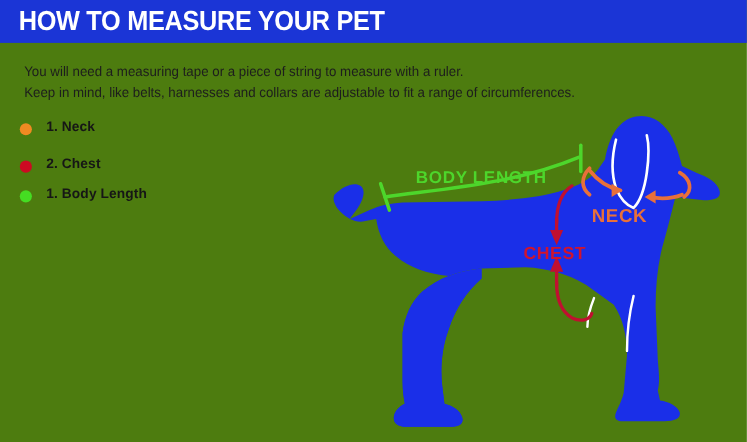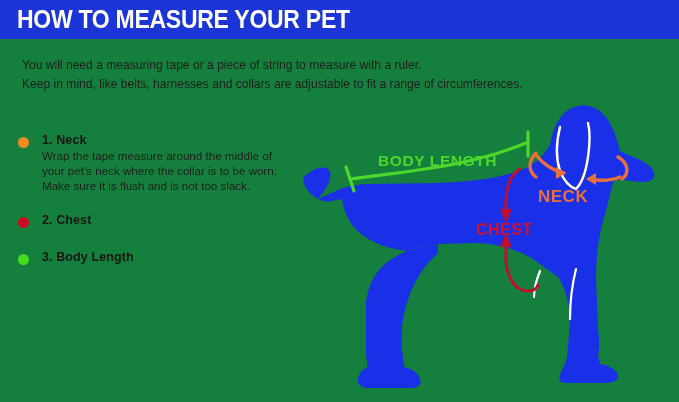--- a/index.html
+++ b/index.html
@@ -43,21 +43,21 @@
     color:#1d1d1d;
     font-size:12.6px;
     line-height:19px;
     transform:scaleX(0.96);
     transform-origin:left top;
     white-space:nowrap;
   }
 
   
   #steps{
-    position:absolute;left:18px;top:133px;
+    position:absolute;left:18px;top:108px;
     width:275px;
   }
   .step{position:relative;margin-bottom:19px;}
   .bullet{
     position:absolute;left:0;top:4px;
     width:11px;height:11px;border-radius:50%;
   }
   .step-title{
     margin-left:24px;
     font-size:12.5px;
@@ -77,47 +77,46 @@
   
   #illustration{
     position:absolute;left:288px;top:99px;
     width:391px;height:298px;
   }
   #illustration svg{display:block;}
 </style>
 </head>
 <body>
 
-<div id="page" style="background: #15803d;">
+<div id="page" style="background: #4d7c0f;">
 
   <div id="header-bar" style="background: rgb(27, 53, 214);">
     <div id="header-title" style="color: rgb(255, 255, 255);">HOW TO MEASURE YOUR PET</div>
   </div>
 
   <div id="intro">
     <div>You will need a measuring tape or a piece of string to measure with a ruler.</div>
     <div>Keep in mind, like belts, harnesses and collars are adjustable to fit a range of circumferences.</div>
   </div>
 
   <div id="steps">
 
     <div class="step">
       <span class="bullet" style="background:#f08a22"></span>
       <div class="step-title">1. Neck</div>
-      <div class="step-body">Wrap the tape measure around the middle of your pet’s neck where the collar is to be worn. Make sure it is flush and is not too slack.</div>
     </div>
 
-    <div class="step" style="margin-bottom:22px">
+    <div class="step" style="margin-bottom:12px">
       <span class="bullet" style="background:#cc0a22"></span>
       <div class="step-title">2. Chest</div>
     </div>
 
     <div class="step">
       <span class="bullet" style="background:#45dd22"></span>
-      <div class="step-title">3. Body Length</div>
+      <div class="step-title">1. Body Length</div>
     </div>
 
   </div>
 
   <div id="illustration">
     <svg width="391" height="298" viewBox="0 0 391 298" xmlns="http://www.w3.org/2000/svg">
 
       <g>
         <path d="M 16 78
                  C 24 70, 34 66, 40 70

